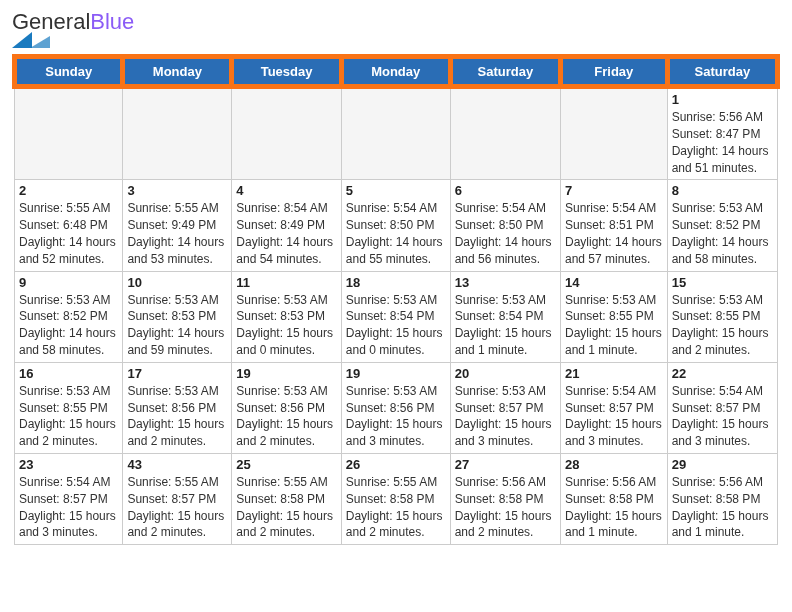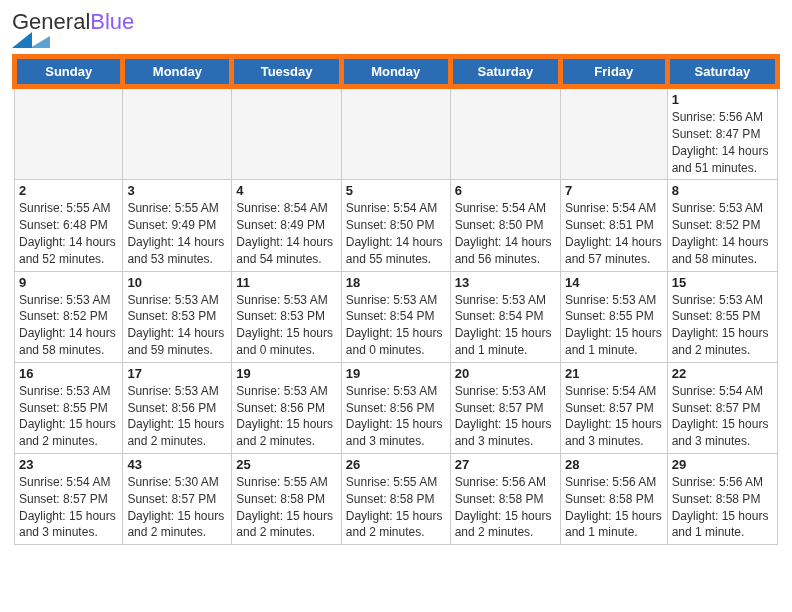--- a/index.html
+++ b/index.html
@@ -265,21 +265,21 @@
         </tr>
         <tr>
           <td>
             <span class="day-number">23</span>
             <div class="day-info">Sunrise: 5:54 AM
 Sunset: 8:57 PM
 Daylight: 15 hours and 3 minutes.</div>
           </td>
           <td>
             <span class="day-number">43</span>
-            <div class="day-info">Sunrise: 5:30 AM
+            <div class="day-info">Sunrise: 5:55 AM
 Sunset: 8:57 PM
 Daylight: 15 hours and 2 minutes.</div>
           </td>
           <td>
             <span class="day-number">25</span>
             <div class="day-info">Sunrise: 5:55 AM
 Sunset: 8:58 PM
 Daylight: 15 hours and 2 minutes.</div>
           </td>
           <td>

